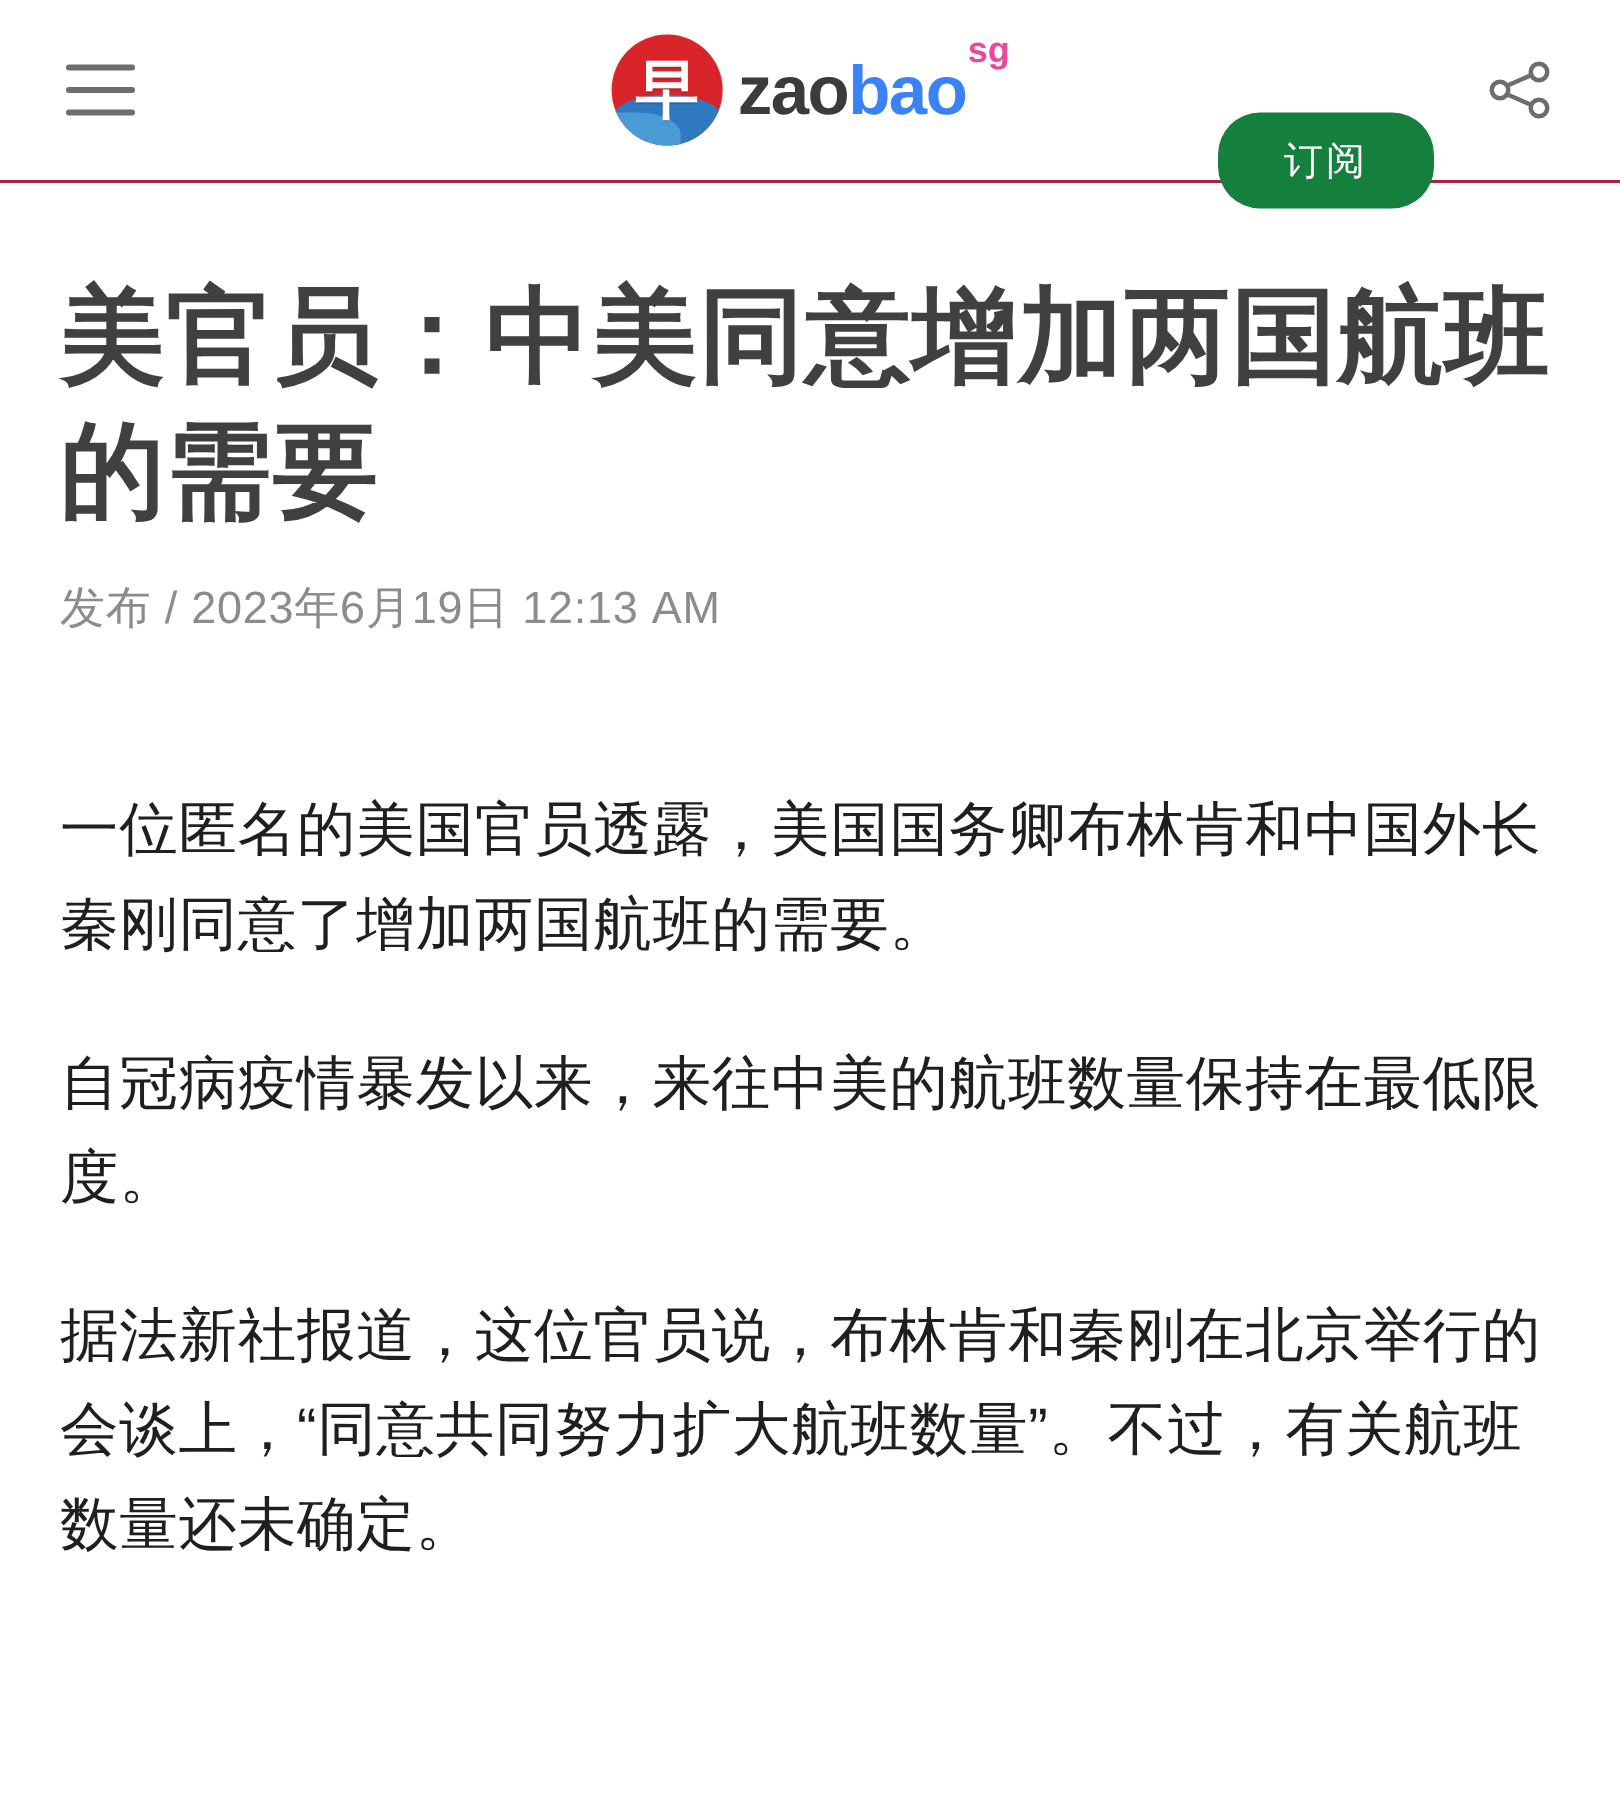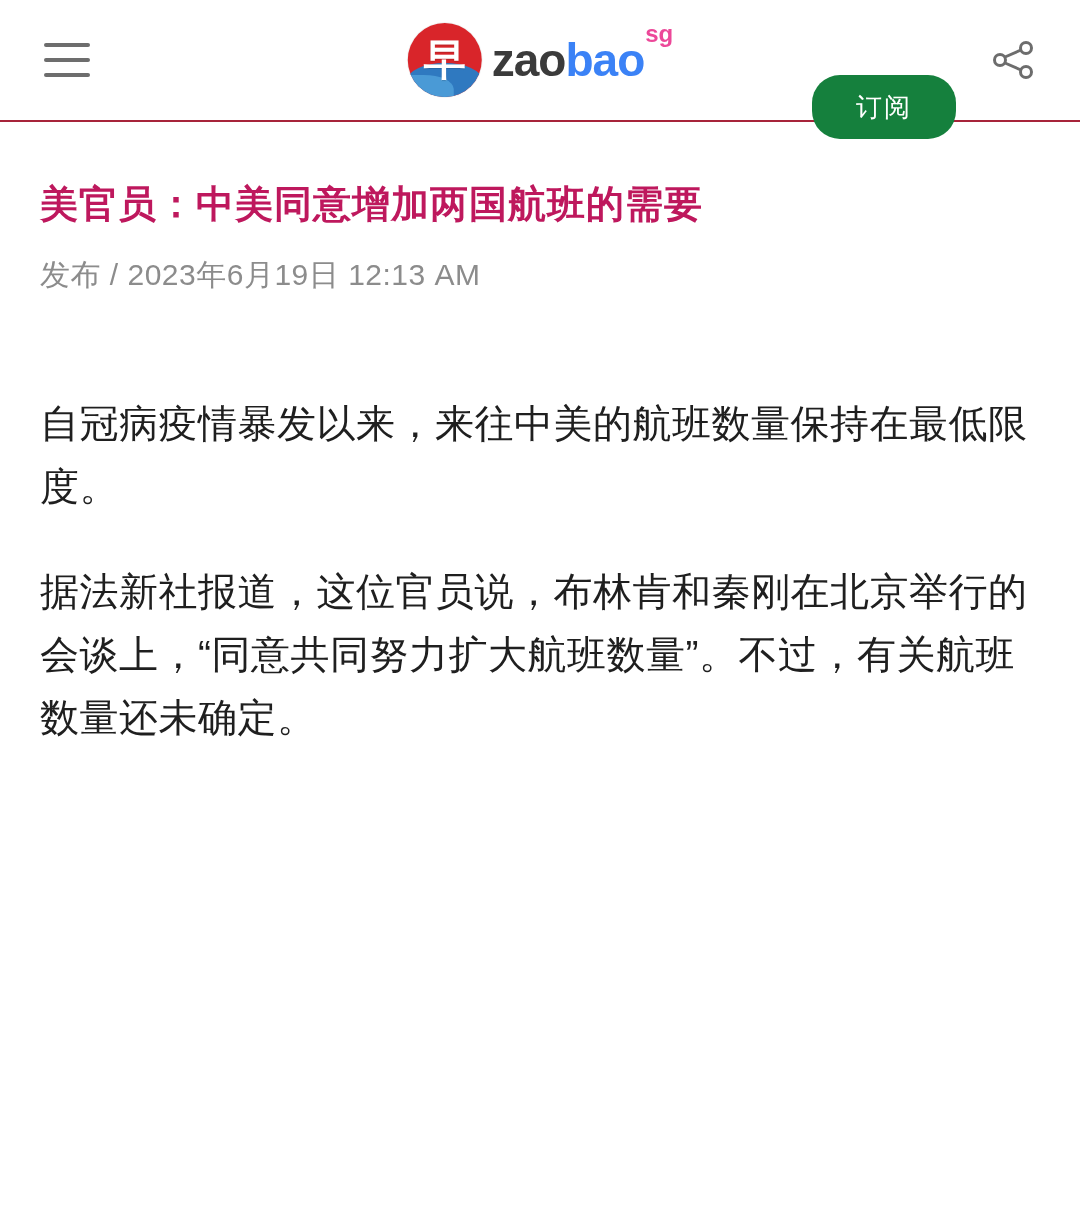--- a/index.html
+++ b/index.html
@@ -156,24 +156,24 @@
     height: 50px;
     cursor: pointer;
   }
 
   
   .article {
     padding: 0 40px;
     box-sizing: border-box;
   }
   .article-title {
-    font-size: 38px;
+    font-size: 70px;
     line-height: 1.28;
     font-weight: bold;
-    color: #be185d;
+    color: #404040;
     margin: 58px 0 0 0;
     letter-spacing: 1px;
     font-family: "Liberation Sans", "DejaVu Sans", sans-serif;
   }
   .article-meta {
     margin-top: 26px;
     font-size: 30px;
     color: #8c8c8c;
     letter-spacing: 0.5px;
   }
@@ -222,16 +222,17 @@
       <line x1="17" y1="22" x2="33" y2="15" stroke="#6d6d6d" stroke-width="3"></line>
       <line x1="17" y1="28" x2="33" y2="35" stroke="#6d6d6d" stroke-width="3"></line>
     </svg>
   </div>
 </div>
 
 <div class="article">
   <h1 class="article-title">美官员：中美同意增加两国航班的需要</h1>
   <div class="article-meta">发布 / 2023年6月19日 12:13 AM</div>
   <div class="article-body">
+    <p>一位匿名的美国官员透露，美国国务卿布林肯和中国外长秦刚同意了增加两国航班的需要。</p>
     <p>自冠病疫情暴发以来，来往中美的航班数量保持在最低限度。</p>
     <p>据法新社报道，这位官员说，布林肯和秦刚在北京举行的会谈上，“同意共同努力扩大航班数量”。不过，有关航班数量还未确定。</p>
   </div>
 </div>
 
 </body></html>

